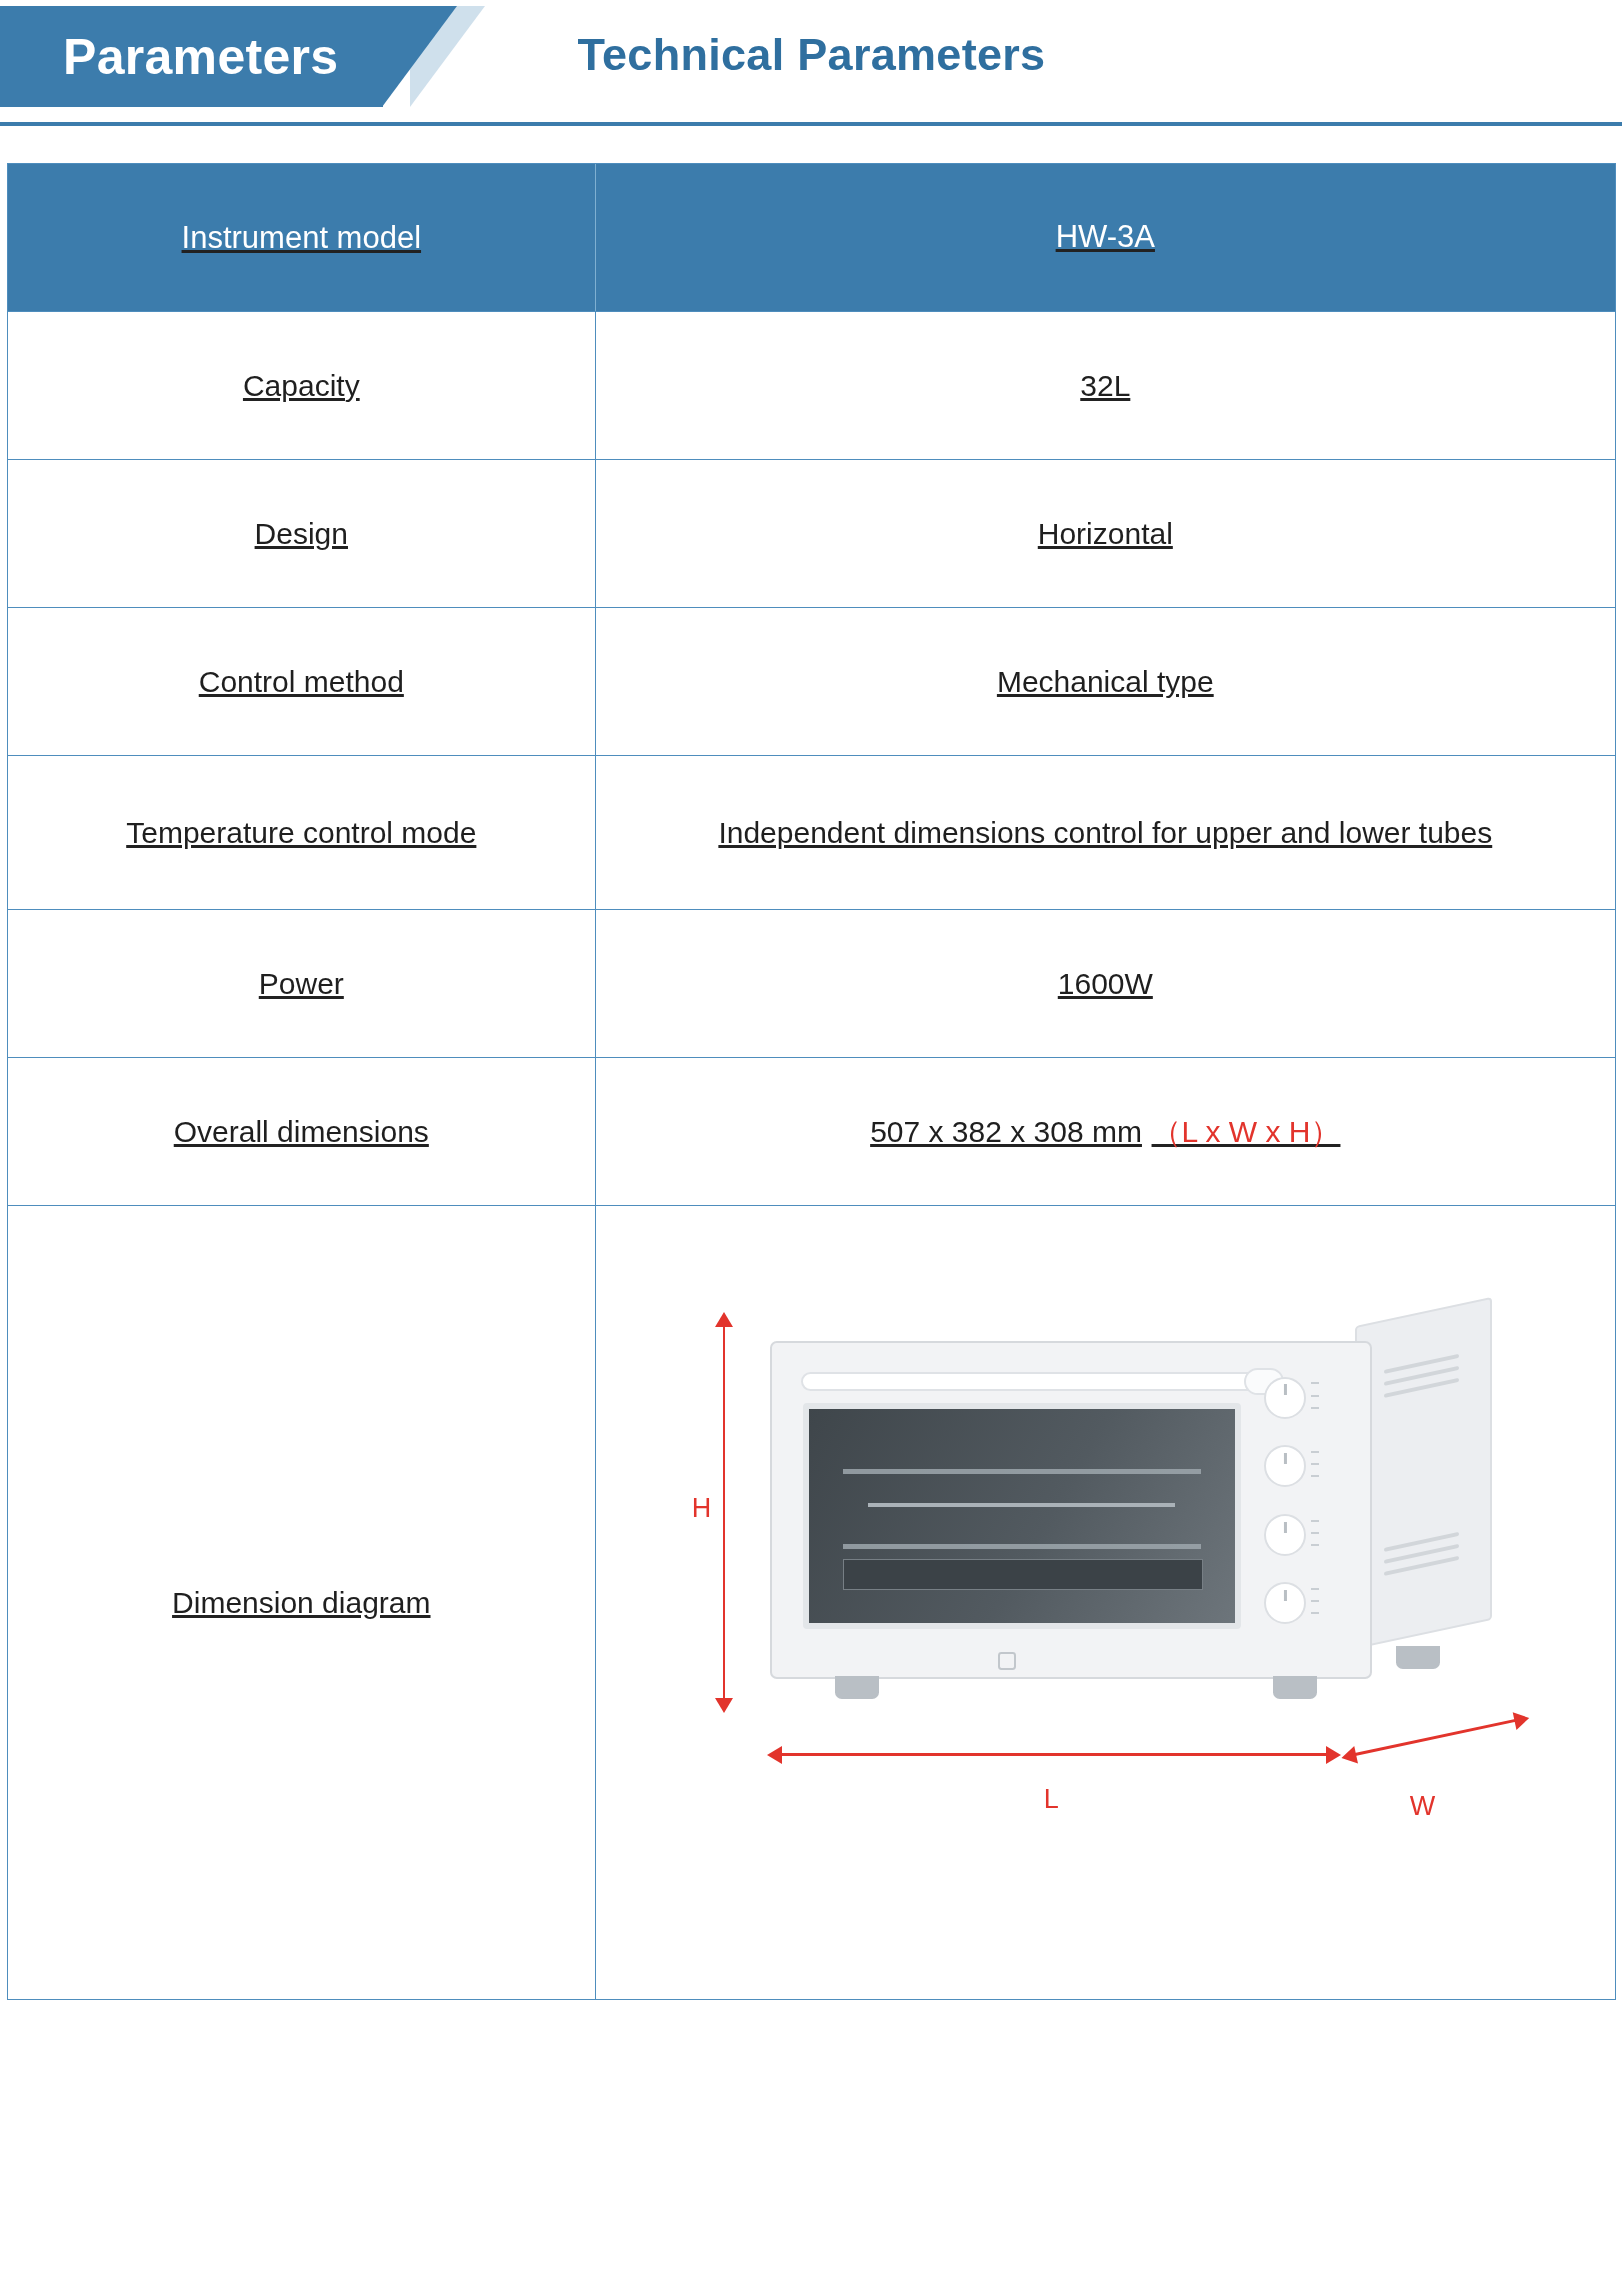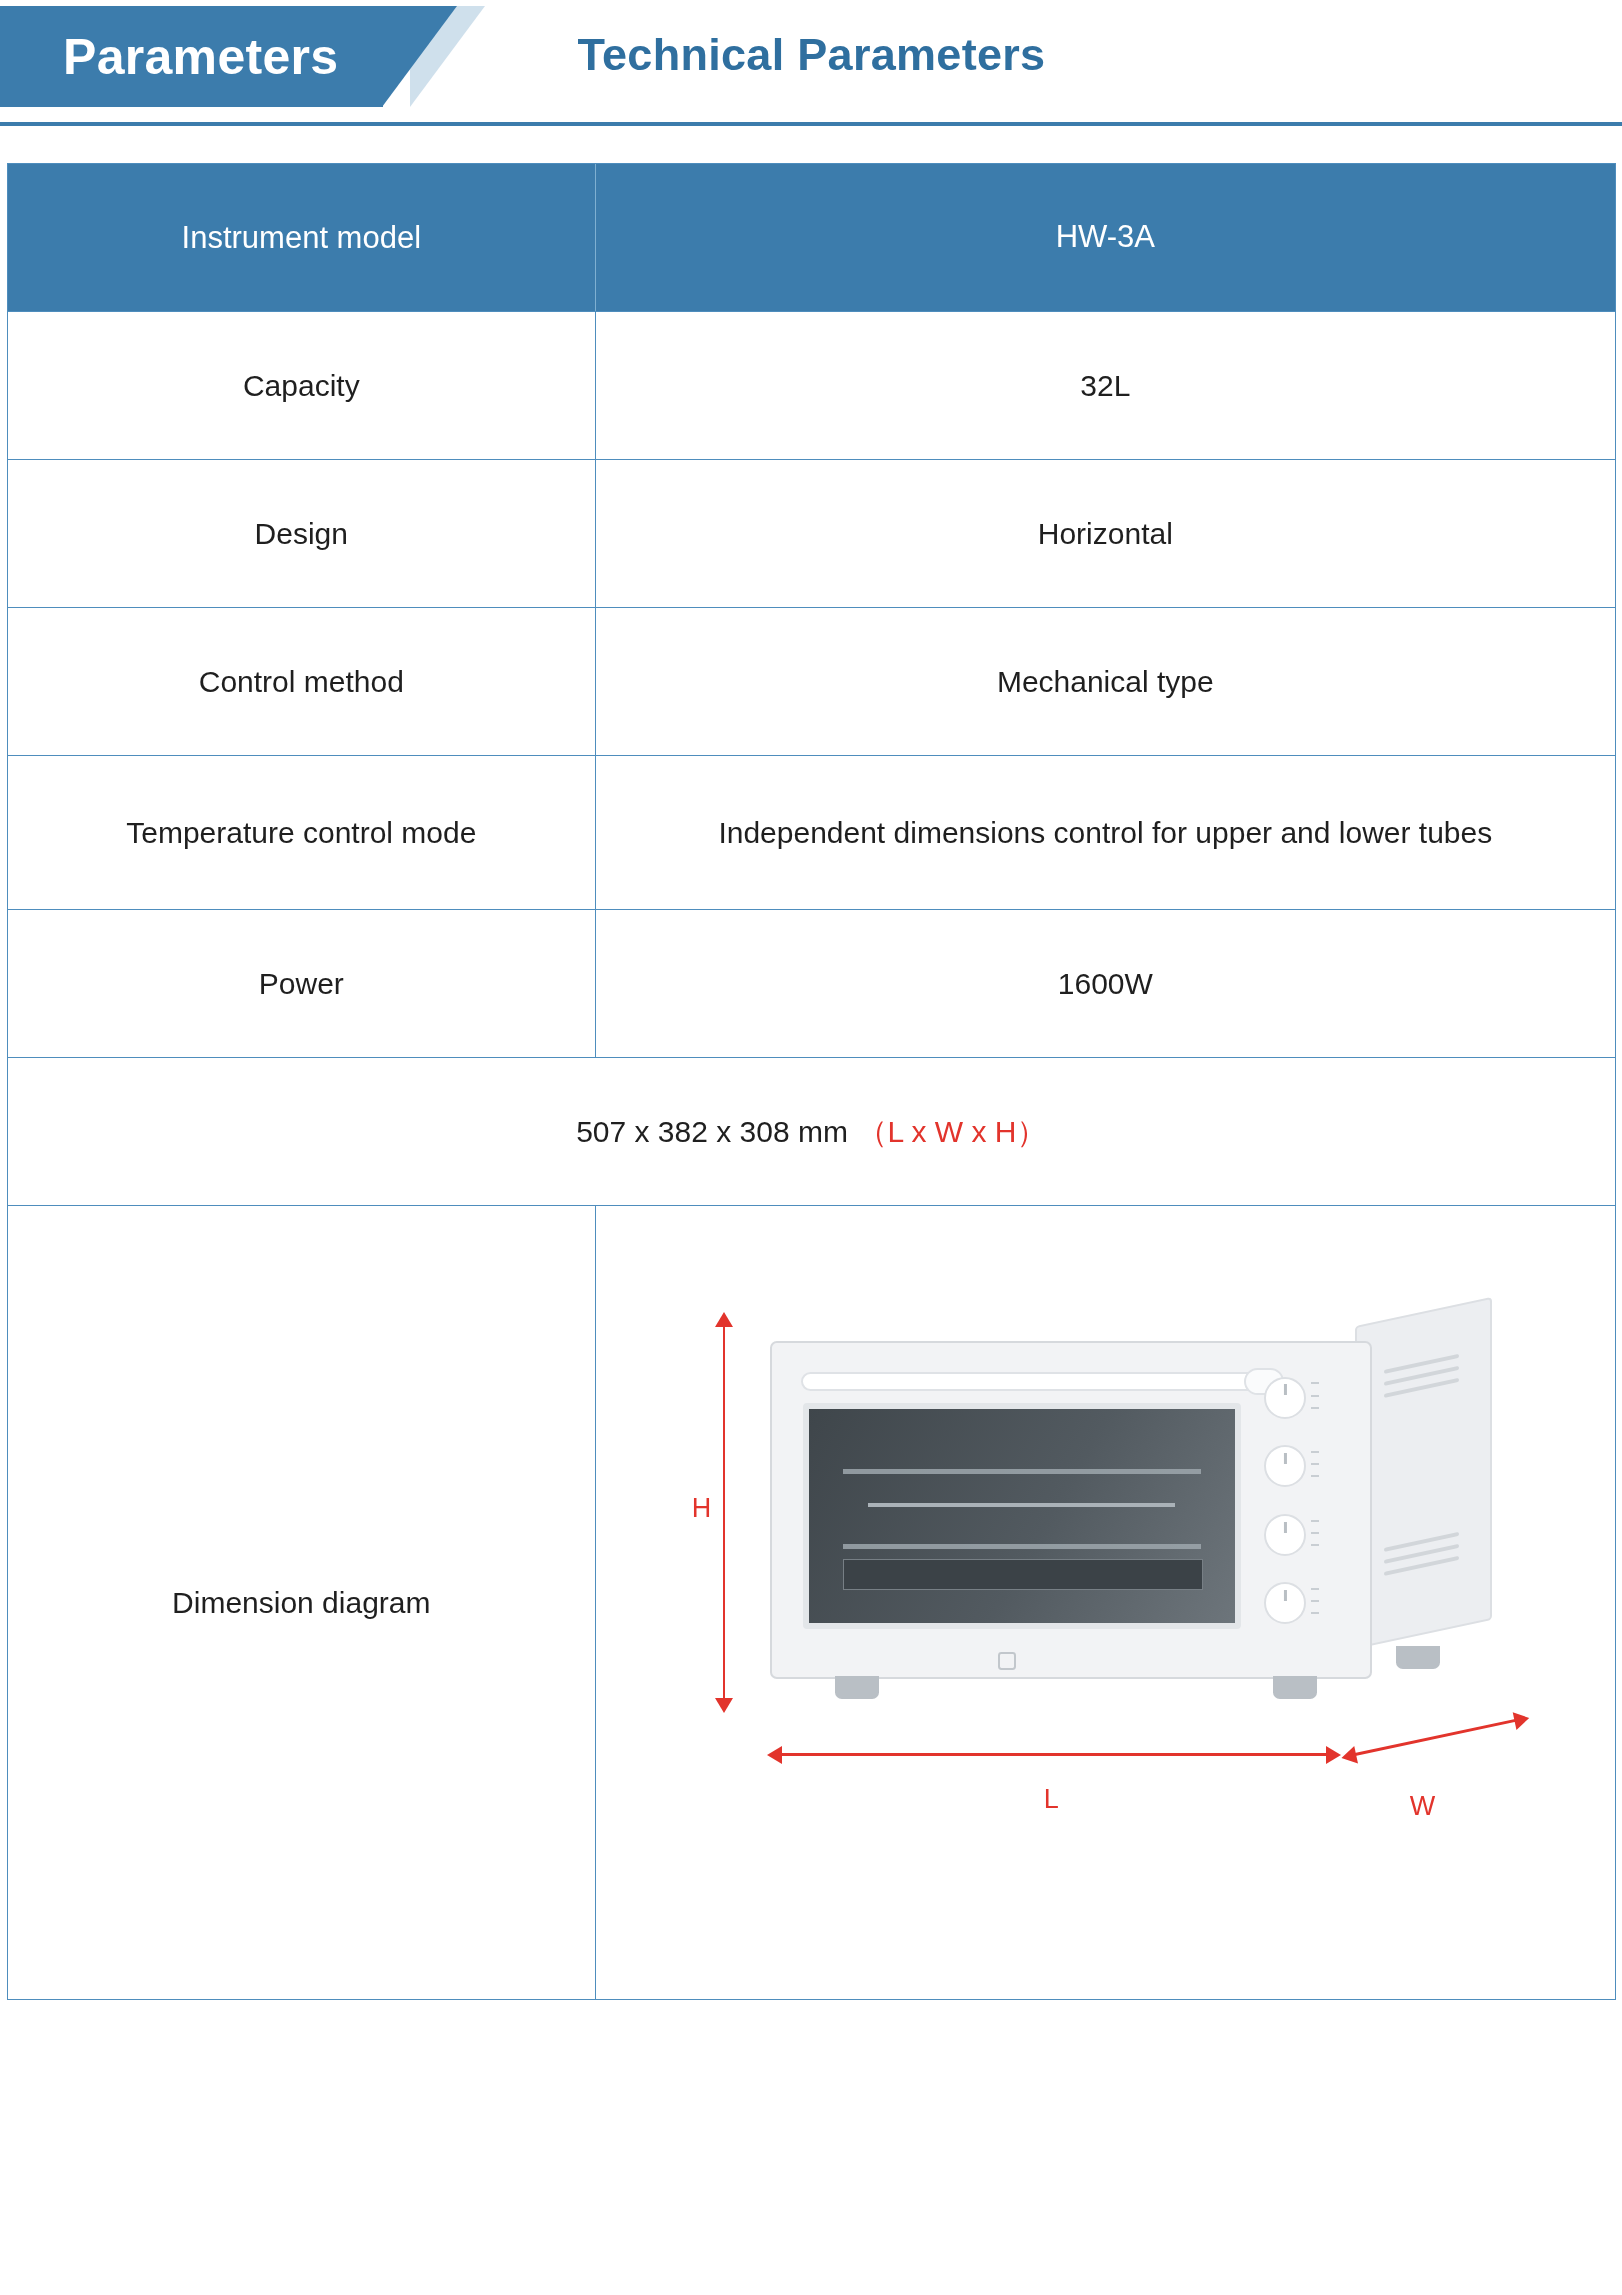--- a/index.html
+++ b/index.html
@@ -85,20 +85,21 @@
 
   
   .table {
     position: absolute;
     left: 6.8px;
     top: 163px;
     width: 1609px;
     border: 1.4px solid #4e8dbd;
     border-collapse: collapse;
     box-sizing: border-box;
+    text-decoration: underline;
   }
   .row {
     display: flex;
     width: 100%;
     border-bottom: 1.4px solid #4e8dbd;
     box-sizing: border-box;
   }
   .row:last-child { border-bottom: none; }
 
   .cell-label {
@@ -412,20 +413,21 @@
     <div class="cell-label">Temperature control mode</div>
     <div class="cell-value">Independent dimensions control for upper and lower tubes</div>
   </div>
 
   <div class="row row-std">
     <div class="cell-label">Power</div>
     <div class="cell-value">1600W</div>
   </div>
 
   <div class="row row-std">
+    <div class="cell-label">Overall dimensions</div>
     <div class="cell-value">
       <span>507 x 382 x 308 mm</span>
       <span class="dim-note" style="margin-left:9.6px;">（L x W x H）</span>
     </div>
   </div>
 
   <div class="row row-diagram">
     <div class="cell-label">Dimension diagram</div>
     <div class="diagram-cell">
       <div class="diagram-wrap">

